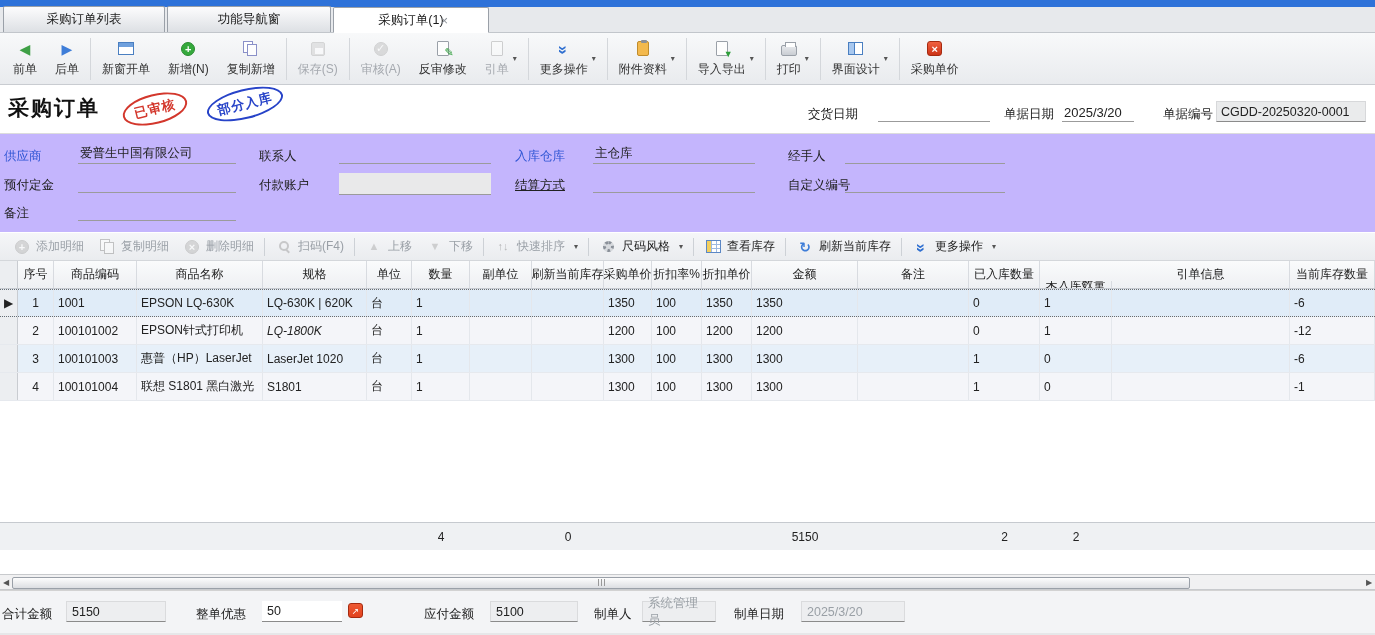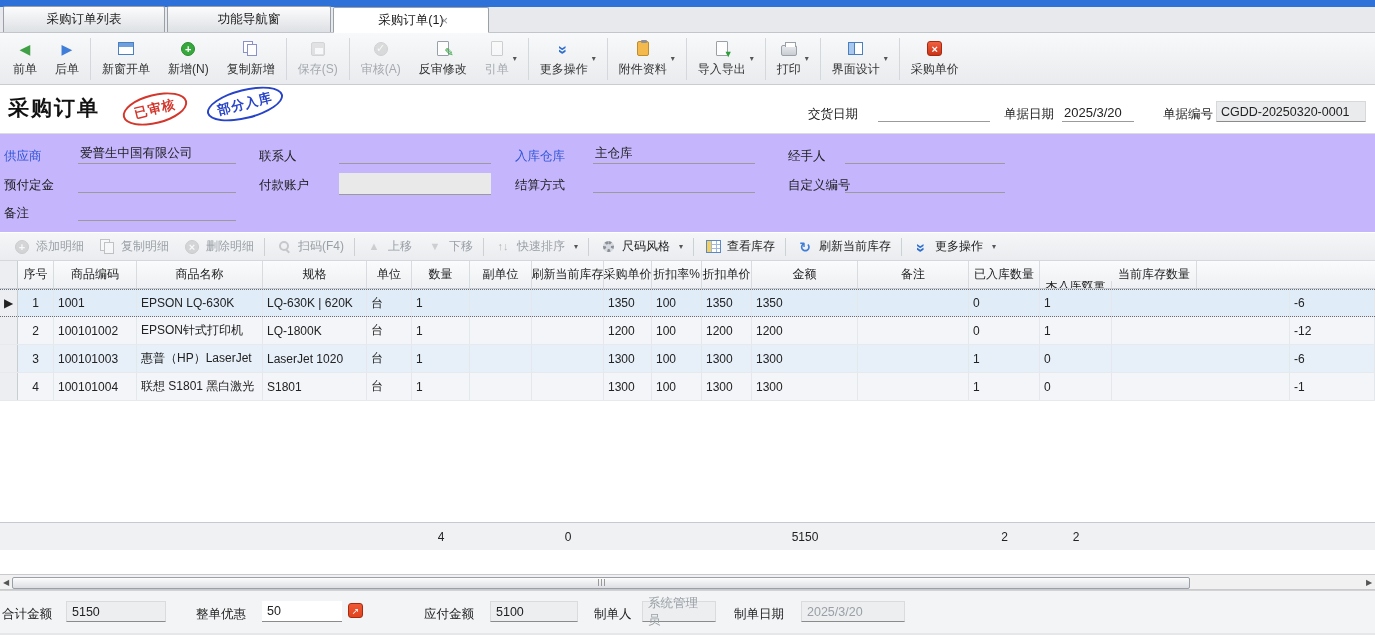--- a/index.html
+++ b/index.html
@@ -325,21 +325,21 @@
       <span class="flabel" style="left: 788px; top: 14px;">经手人</span>
       <div class="f-uline" style="left: 845px; top: 10px; width: 160px;">
         <span></span>
       </div>
       <span class="flabel" style="left: 4px; top: 43px;">预付定金</span>
       <div class="f-uline" style="left: 78px; top: 39px; width: 158px;">
         <span></span>
       </div>
       <span class="flabel" style="left: 259px; top: 43px;">付款账户</span>
       <div class="f-gray" style="left: 339px; top: 39px; width: 152px;"><span></span></div>
-      <span class="flabel" style="left: 515px; top: 43px;">结算方式</span>
+      <span class="flabel" style="left: 515px; top: 43px; text-decoration: underline;">结算方式</span>
       <div class="f-uline" style="left: 593px; top: 39px; width: 162px;">
         <span></span>
       </div>
       <span class="flabel" style="left: 788px; top: 43px;">自定义编号</span>
       <div class="f-uline" style="left: 845px; top: 39px; width: 160px;">
         <span></span>
       </div>
       <span class="flabel" style="left: 4px; top: 71px;">备注</span>
       <div class="f-uline" style="left: 78px; top: 67px; width: 158px;">
         <span></span>
@@ -436,20 +436,21 @@
         <div class="c" style="width: 58px;">数量</div>
         <div class="c" style="width: 62px;">副单位</div>
         <div class="c" style="width: 72px;">刷新当前库存</div>
         <div class="c" style="width: 48px;">采购单价</div>
         <div class="c" style="width: 50px;">折扣率%</div>
         <div class="c" style="width: 50px;">折扣单价</div>
         <div class="c" style="width: 106px;">金额</div>
         <div class="c" style="width: 111px;">备注</div>
         <div class="c" style="width: 71px;">已入库数量</div>
         <div class="c" style="width: 72px; margin-top: 20px;">未入库数量</div>
+        <div class="c" style="width: 178px;">引单信息</div>
         <div class="c" style="width: 85px;">当前库存数量</div>
       </div>
     <div id="grid-body">
         <div class="gr odd cur">
           <div class="c rowmark" style="width: 18px;">▶</div>
           <div class="c center" style="width: 36px;">1</div>
           <div class="c" style="width: 83px;">1001</div>
           <div class="c" style="width: 126px;">EPSON LQ-630K</div>
           <div class="c" style="width: 104px;">LQ-630K | 620K</div>
           <div class="c" style="width: 45px;">台</div>
@@ -464,21 +465,21 @@
           <div class="c" style="width: 71px;">0</div>
           <div class="c" style="width: 72px;">1</div>
           <div class="c" style="width: 178px;"></div>
           <div class="c" style="width: 85px;">-6</div>
         </div>
         <div class="gr even">
           <div class="c rowmark" style="width: 18px;"></div>
           <div class="c center" style="width: 36px;">2</div>
           <div class="c" style="width: 83px;">100101002</div>
           <div class="c" style="width: 126px;">EPSON针式打印机</div>
-          <div class="c" style="width: 104px;">LQ-1800K</div>
+          <div class="c" style="width: 104px; font-style: italic;">LQ-1800K</div>
           <div class="c" style="width: 45px;">台</div>
           <div class="c" style="width: 58px;">1</div>
           <div class="c" style="width: 62px;"></div>
           <div class="c" style="width: 72px;"></div>
           <div class="c" style="width: 48px;">1200</div>
           <div class="c" style="width: 50px;">100</div>
           <div class="c" style="width: 50px;">1200</div>
           <div class="c" style="width: 106px;">1200</div>
           <div class="c" style="width: 111px;"></div>
           <div class="c" style="width: 71px;">0</div>

